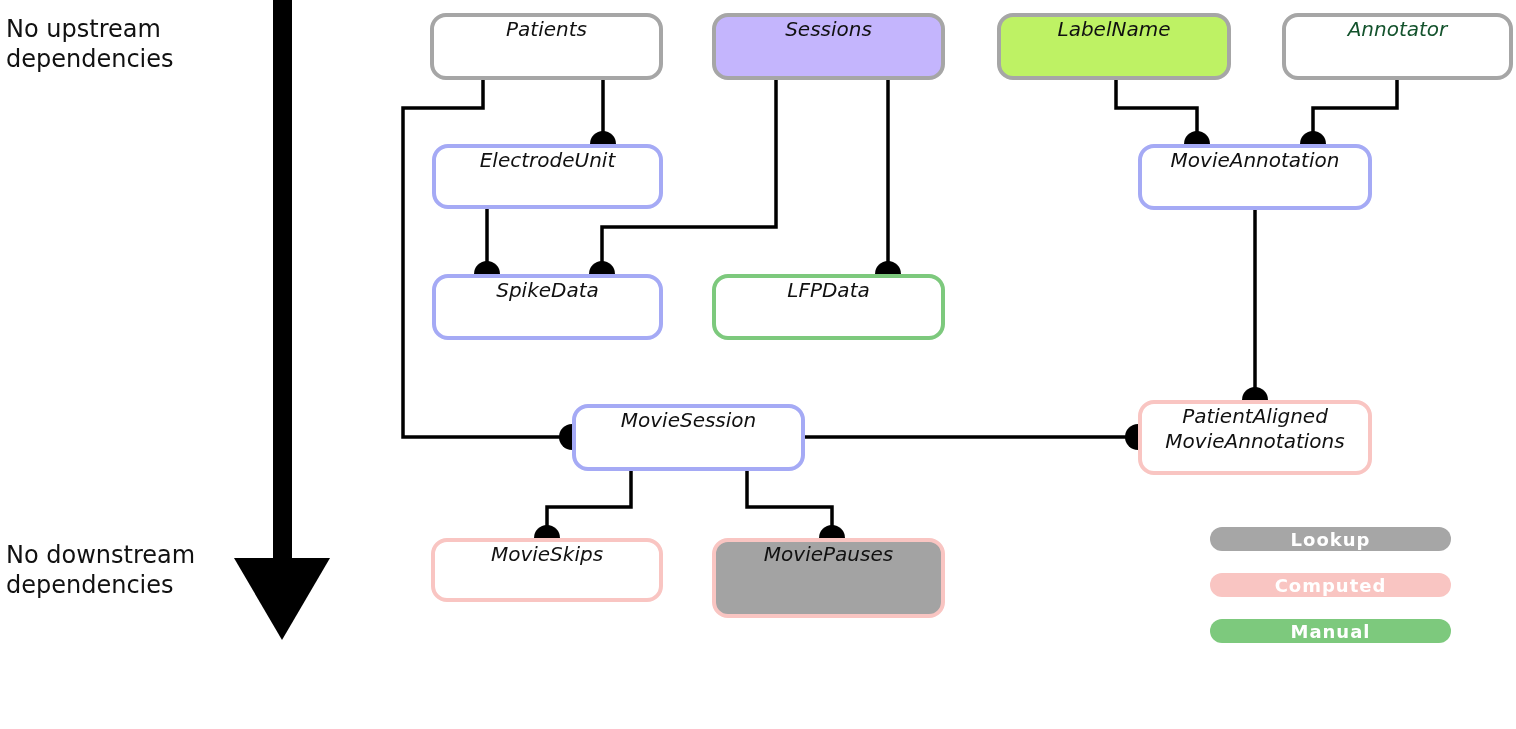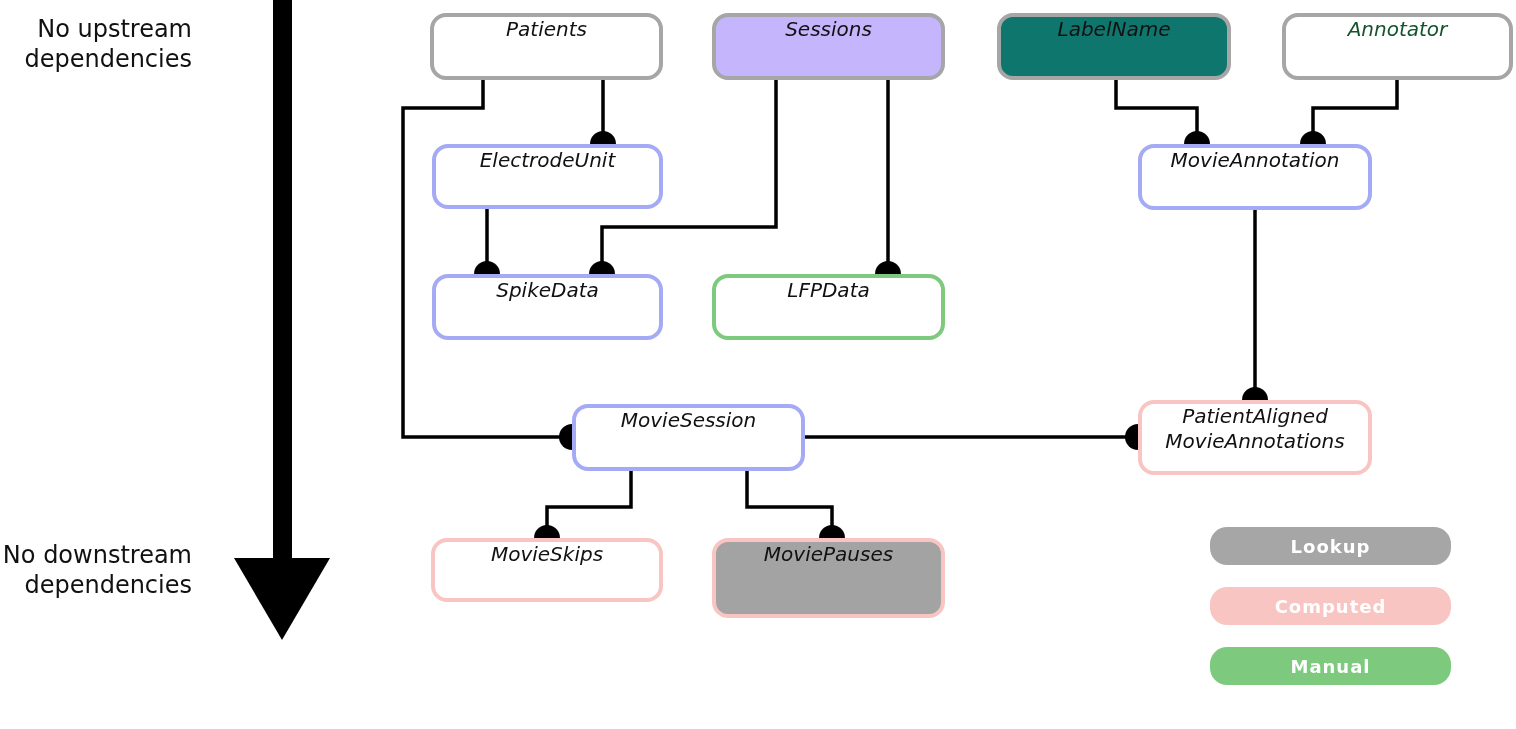--- a/index.html
+++ b/index.html
@@ -2,21 +2,21 @@
 <html><head>
 <meta charset="utf-8">
 <style>
   html,body{margin:0;padding:0;background:#fff;}
   #canvas{
     position:relative;width:1516px;height:729px;background:#fff;overflow:hidden;
     font-family:"DejaVu Sans","Liberation Sans",sans-serif;
   }
   #edges-svg{position:absolute;left:0;top:0;width:1516px;height:729px;}
   .annotation{
-    position:absolute;left:0;width:192px;text-align:right;
+    position:absolute;left:6px;width:192px;text-align:left;
     font-size:24px;line-height:30px;color:#111;white-space:nowrap;
   }
   #annotation-upstream{top:14px;}
   #annotation-downstream{top:540px;}
   #arrow-shaft{position:absolute;left:273px;top:0;width:19px;height:560px;background:#000;}
   #arrow-head{
     position:absolute;left:234px;top:558px;width:0;height:0;
     border-left:48.5px solid transparent;border-right:48.5px solid transparent;
     border-top:82px solid #000;
   }
@@ -26,21 +26,21 @@
     font-size:20px;color:#111;text-align:center;line-height:25px;font-style:italic;
   }
   .dot{position:absolute;background:#000;}
   .dot.up{width:26px;height:13px;border-radius:13px 13px 0 0;}
   .dot.left{width:13px;height:26px;border-radius:13px 0 0 13px;}
   #legend{
     position:absolute;left:1210px;top:527px;width:241px;
     display:flex;flex-direction:column;gap:22px;
   }
   .legend-pill{
-    height:38px;border-radius:17px;display:flex;align-items:center;justify-content:center;
+    height:24px;border-radius:17px;display:flex;align-items:center;justify-content:center;
     color:#fff;font-size:18px;font-weight:bold;letter-spacing:1px;
   }
 </style>
 </head>
 <body>
 
 <div id="canvas">
 
   <svg id="edges-svg">
       <polyline points="483,80 483,108 403,108 403,437 561,437" fill="none" stroke="#000000" stroke-width="3.5"></polyline>
@@ -69,21 +69,21 @@
   <div id="arrow-shaft"></div>
   <div id="arrow-head"></div>
 
   <div id="nodes">
       <div class="node" style="left: 430px; top: 13px; width: 233px; height: 67px; border-color: rgb(166, 166, 166); background: rgb(255, 255, 255); color: rgb(17, 17, 17);">
         <div>Patients</div>
       </div>
       <div class="node" style="left: 712px; top: 13px; width: 233px; height: 67px; border-color: rgb(166, 166, 166); background: #c4b5fd; color: rgb(17, 17, 17);">
         <div>Sessions</div>
       </div>
-      <div class="node" style="left: 997px; top: 13px; width: 234px; height: 67px; border-color: rgb(166, 166, 166); background: #0f766e; color: rgb(17, 17, 17);">
+      <div class="node" style="left: 997px; top: 13px; width: 234px; height: 67px; border-color: rgb(166, 166, 166); background: #bef264; color: rgb(17, 17, 17);">
         <div>LabelName</div>
       </div>
       <div class="node" style="left: 1282px; top: 13px; width: 231px; height: 67px; border-color: rgb(166, 166, 166); background: rgb(255, 255, 255); color: #14532d;">
         <div>Annotator</div>
       </div>
       <div class="node" style="left: 432px; top: 144px; width: 231px; height: 65px; border-color: rgb(165, 170, 245); background: rgb(255, 255, 255); color: rgb(17, 17, 17);">
         <div>ElectrodeUnit</div>
       </div>
       <div class="node" style="left: 1138px; top: 144px; width: 234px; height: 66px; border-color: rgb(165, 170, 245); background: rgb(255, 255, 255); color: rgb(17, 17, 17);">
         <div>MovieAnnotation</div>

